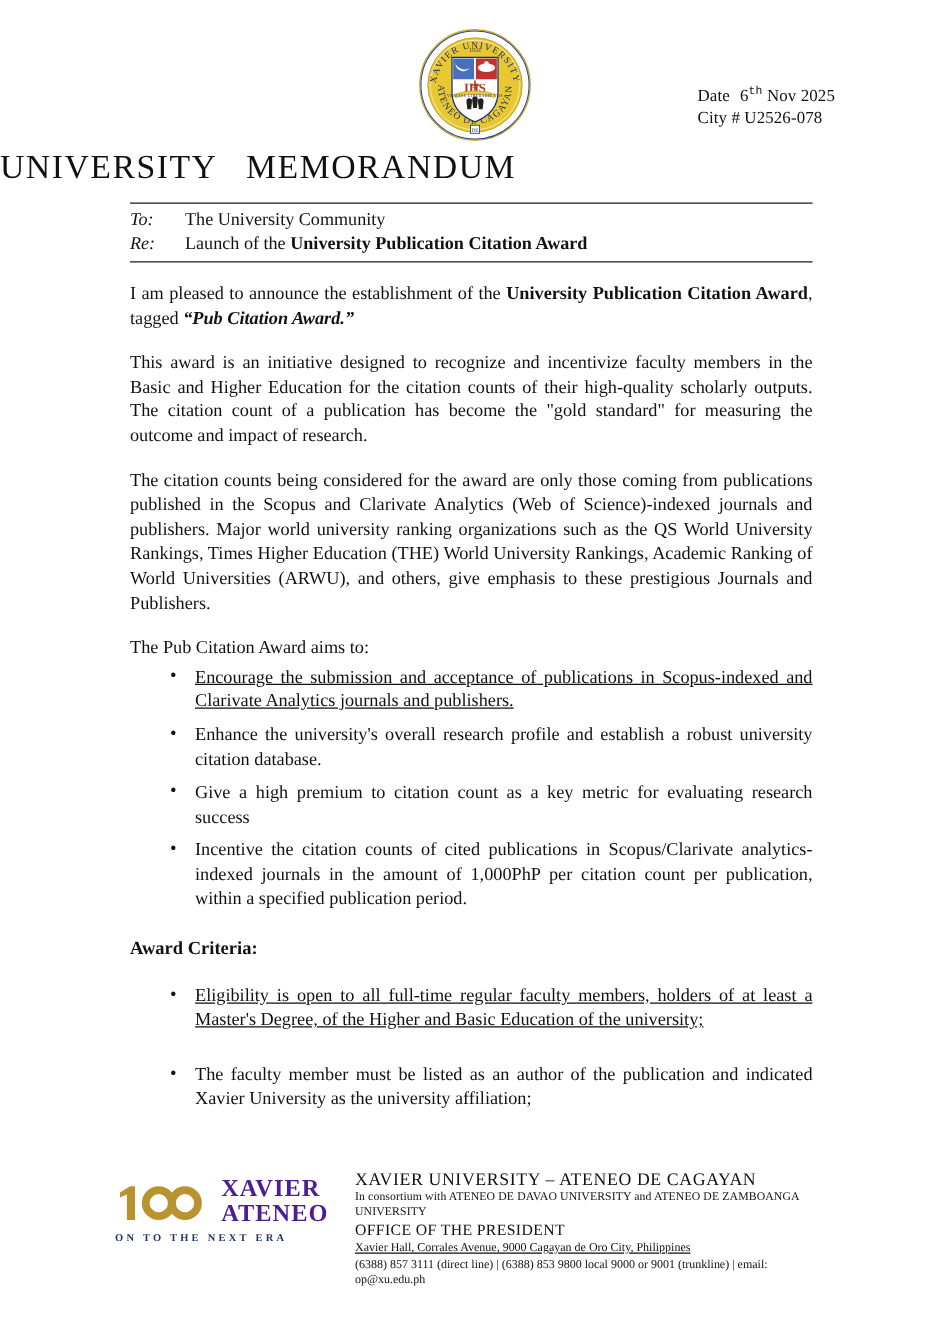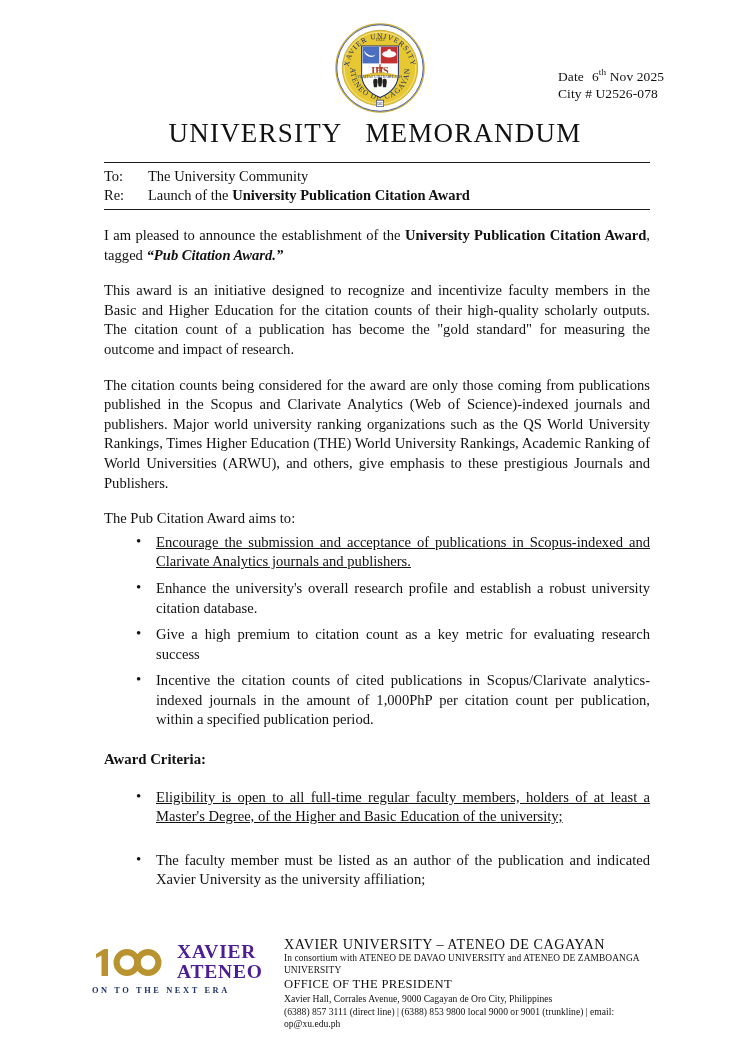--- a/index.html
+++ b/index.html
@@ -39,46 +39,46 @@
     position: absolute;
     left: 558px;
     top: 64px;
     font-size: 13.5px;
     line-height: 17px;
     letter-spacing: 0.1px;
     white-space: nowrap;
   }
   .date-row { white-space: nowrap; }
   .date-row .dlabel { display:inline-block; min-width: 34px; }
-  sup.ord { font-size: 0.68em; vertical-align: super; }
+  sup.ord { font-size: 0.68em; vertical-align: super; font-family: Liberation Mono, monospace; }
 
   
   .doc-title {
-    text-align: center;
+    text-align: left;
     font-size: 27px;
     line-height: 30px;
     font-variant: small-caps;
     letter-spacing: 1.2px;
     margin: 6px 0 0 0;
     white-space: pre;
   }
 
   
   .tore {
     margin: 14px 100px 0 104px;
     border-top: 1.3px solid #1a1a1a;
     border-bottom: 1.3px solid #1a1a1a;
     padding: 4px 0 4px 0;
   }
   .tore-row {
     display: flex;
     font-size: 14.5px;
     line-height: 19px;
   }
-  .tore-label { width: 44px; flex: none; }
+  .tore-label { width: 44px; flex: none; font-style: italic; }
   .tore-val { flex: 1; }
   .b { font-weight: bold; }
   .bi { font-weight: bold; font-style: italic; }
 
   
   .body-wrap {
     margin: 0 100px 0 104px;
     font-size: 14.6px;
     line-height: 19.6px;
   }
@@ -181,20 +181,21 @@
     font-variant: small-caps;
     font-weight: normal;
     letter-spacing: 0.3px;
     line-height: 15px;
     margin-top: 1px;
   }
   .addr .l4 {
     font-size: 9.6px;
     line-height: 12.5px;
     margin-top: 1px;
+    text-decoration: underline;
   }
   .addr .l5 {
     font-size: 9.6px;
     line-height: 12.5px;
   }
 </style>
 </head>
 <body>
 
 <div class="page">

